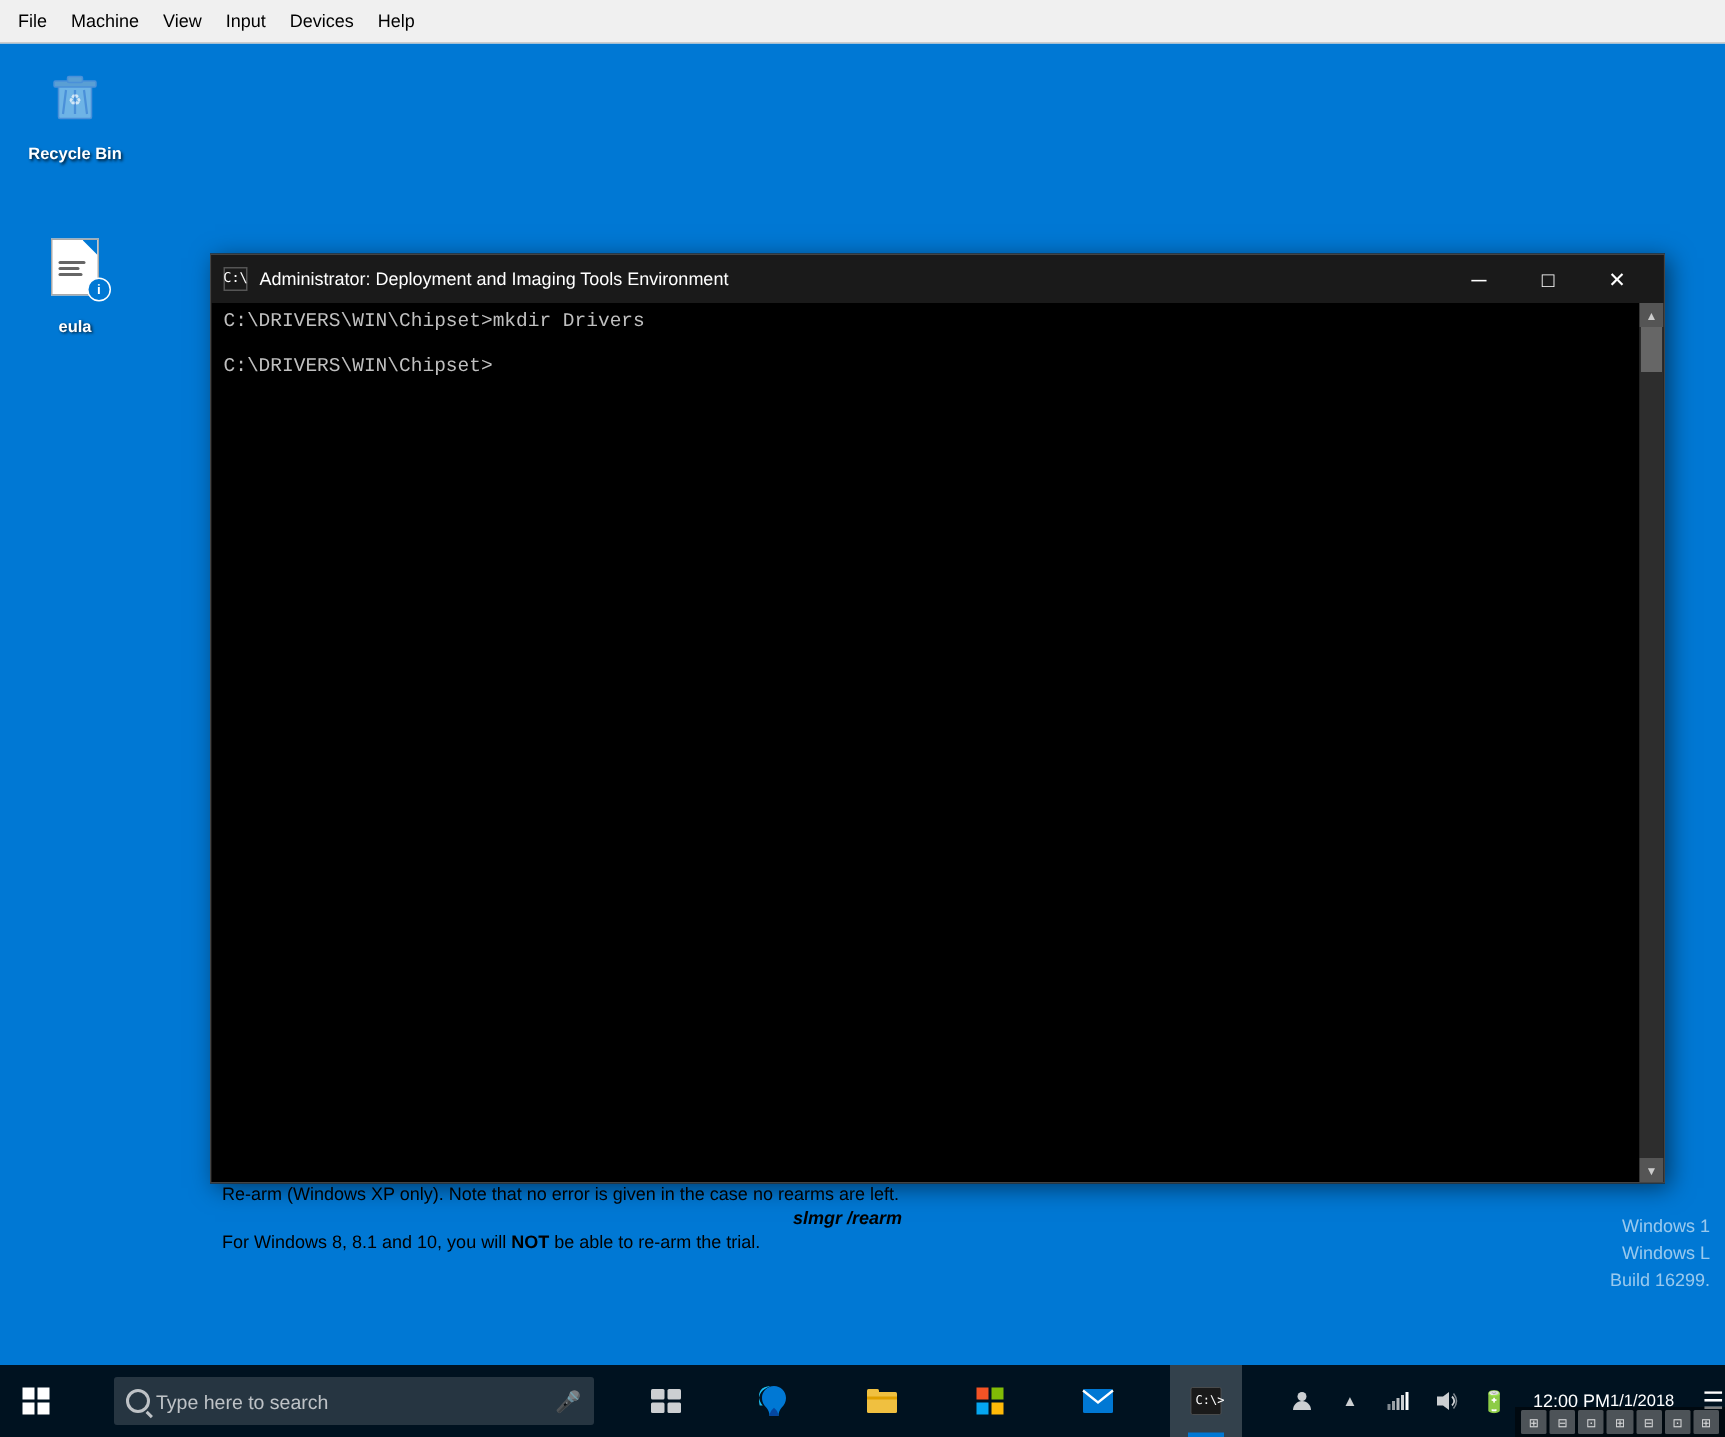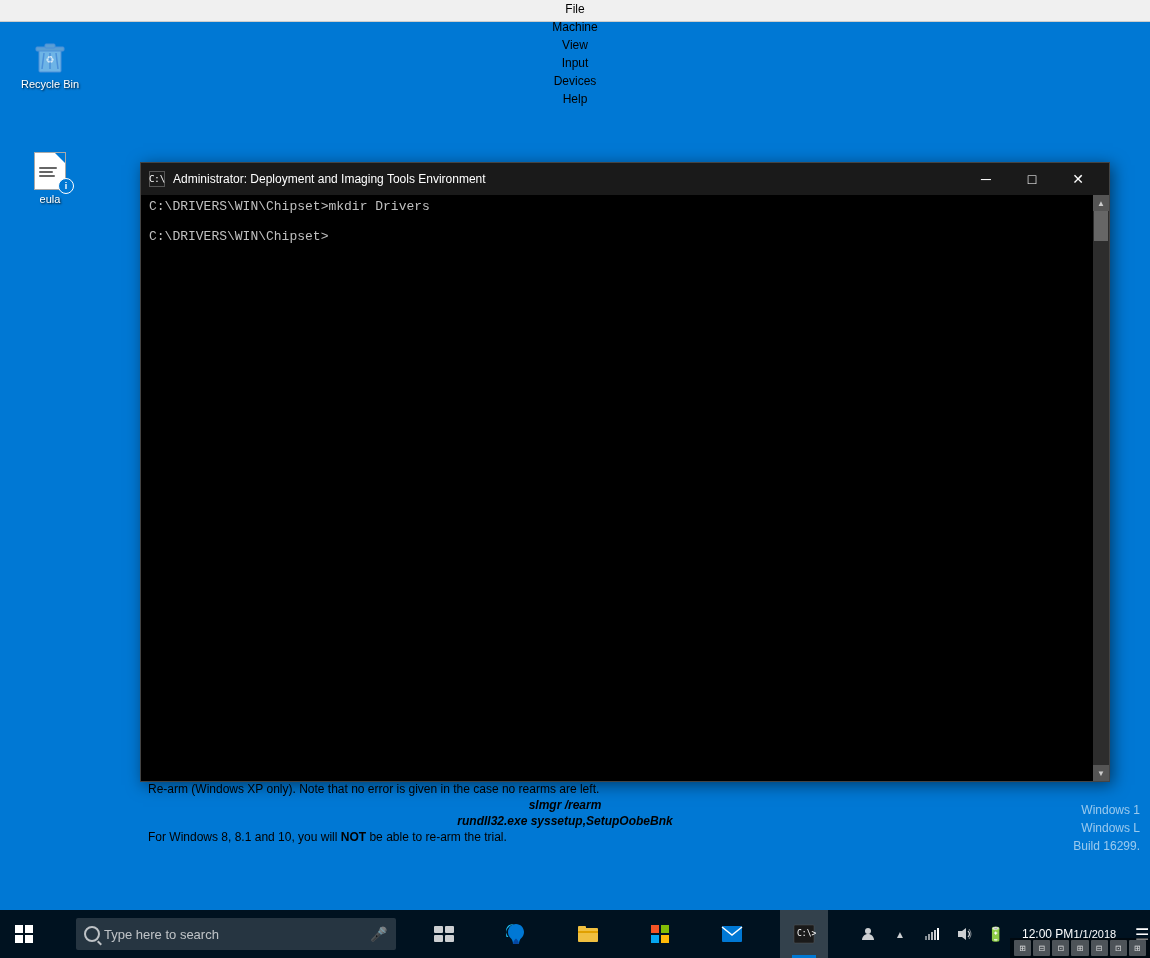--- a/index.html
+++ b/index.html
@@ -13,25 +13,24 @@
       user-select: none;
     }
 
     
     #menu-bar {
       width: 100%;
       height: 22px;
       background: #f0f0f0;
       display: flex;
       align-items: center;
-      padding: 0 4px;
+      padding: 14px 4px;
       border-bottom: 1px solid #ccc;
       position: relative;
       z-index: 100;
-      flex-direction: column;
     }
     .menu-item {
       padding: 2px 8px;
       font-size: 12px;
       cursor: pointer;
       color: #000;
     }
 
     
     #desktop {
@@ -56,23 +55,24 @@
       height: 40px;
       display: flex;
       align-items: center;
       justify-content: center;
       font-size: 32px;
     }
     .desktop-icon .icon-label {
       color: #fff;
       font-size: 11px;
       text-align: left;
-      margin-top: 2px;
+      margin-top: 14px;
       text-shadow: 1px 1px 2px rgba(0,0,0,0.8);
       word-break: break-word;
+      font-weight: bold;
     }
 
     
     .file-icon {
       position: relative;
       width: 32px;
       height: 38px;
       background: #fff;
       border: 1.5px solid #aaa;
     }
@@ -492,23 +492,20 @@
         <div class="scroll-btn">▼</div>
       </div>
     </div>
   </div>
 
   <div id="info-panel">
     <div class="info-line">Re-arm (Windows XP only). Note that no error is given in the case no rearms are left.</div>
     <div class="info-line" style="text-align:center;">
       <span class="info-bold">slmgr /rearm</span>
     </div>
-    <div class="info-line" style="text-align:center;">
-      <span class="info-bold">rundll32.exe syssetup,SetupOobeBnk</span>
-    </div>
     <div class="info-line">
       <span>For Windows 8, 8.1 and 10, you will </span><span class="info-strong">NOT</span><span> be able to re-arm the trial.</span>
     </div>
   </div>
 
   <div id="win-watermark">
     <div>Windows 1</div>
     <div>Windows L</div>
     <div>Build 16299.</div>
   </div>

